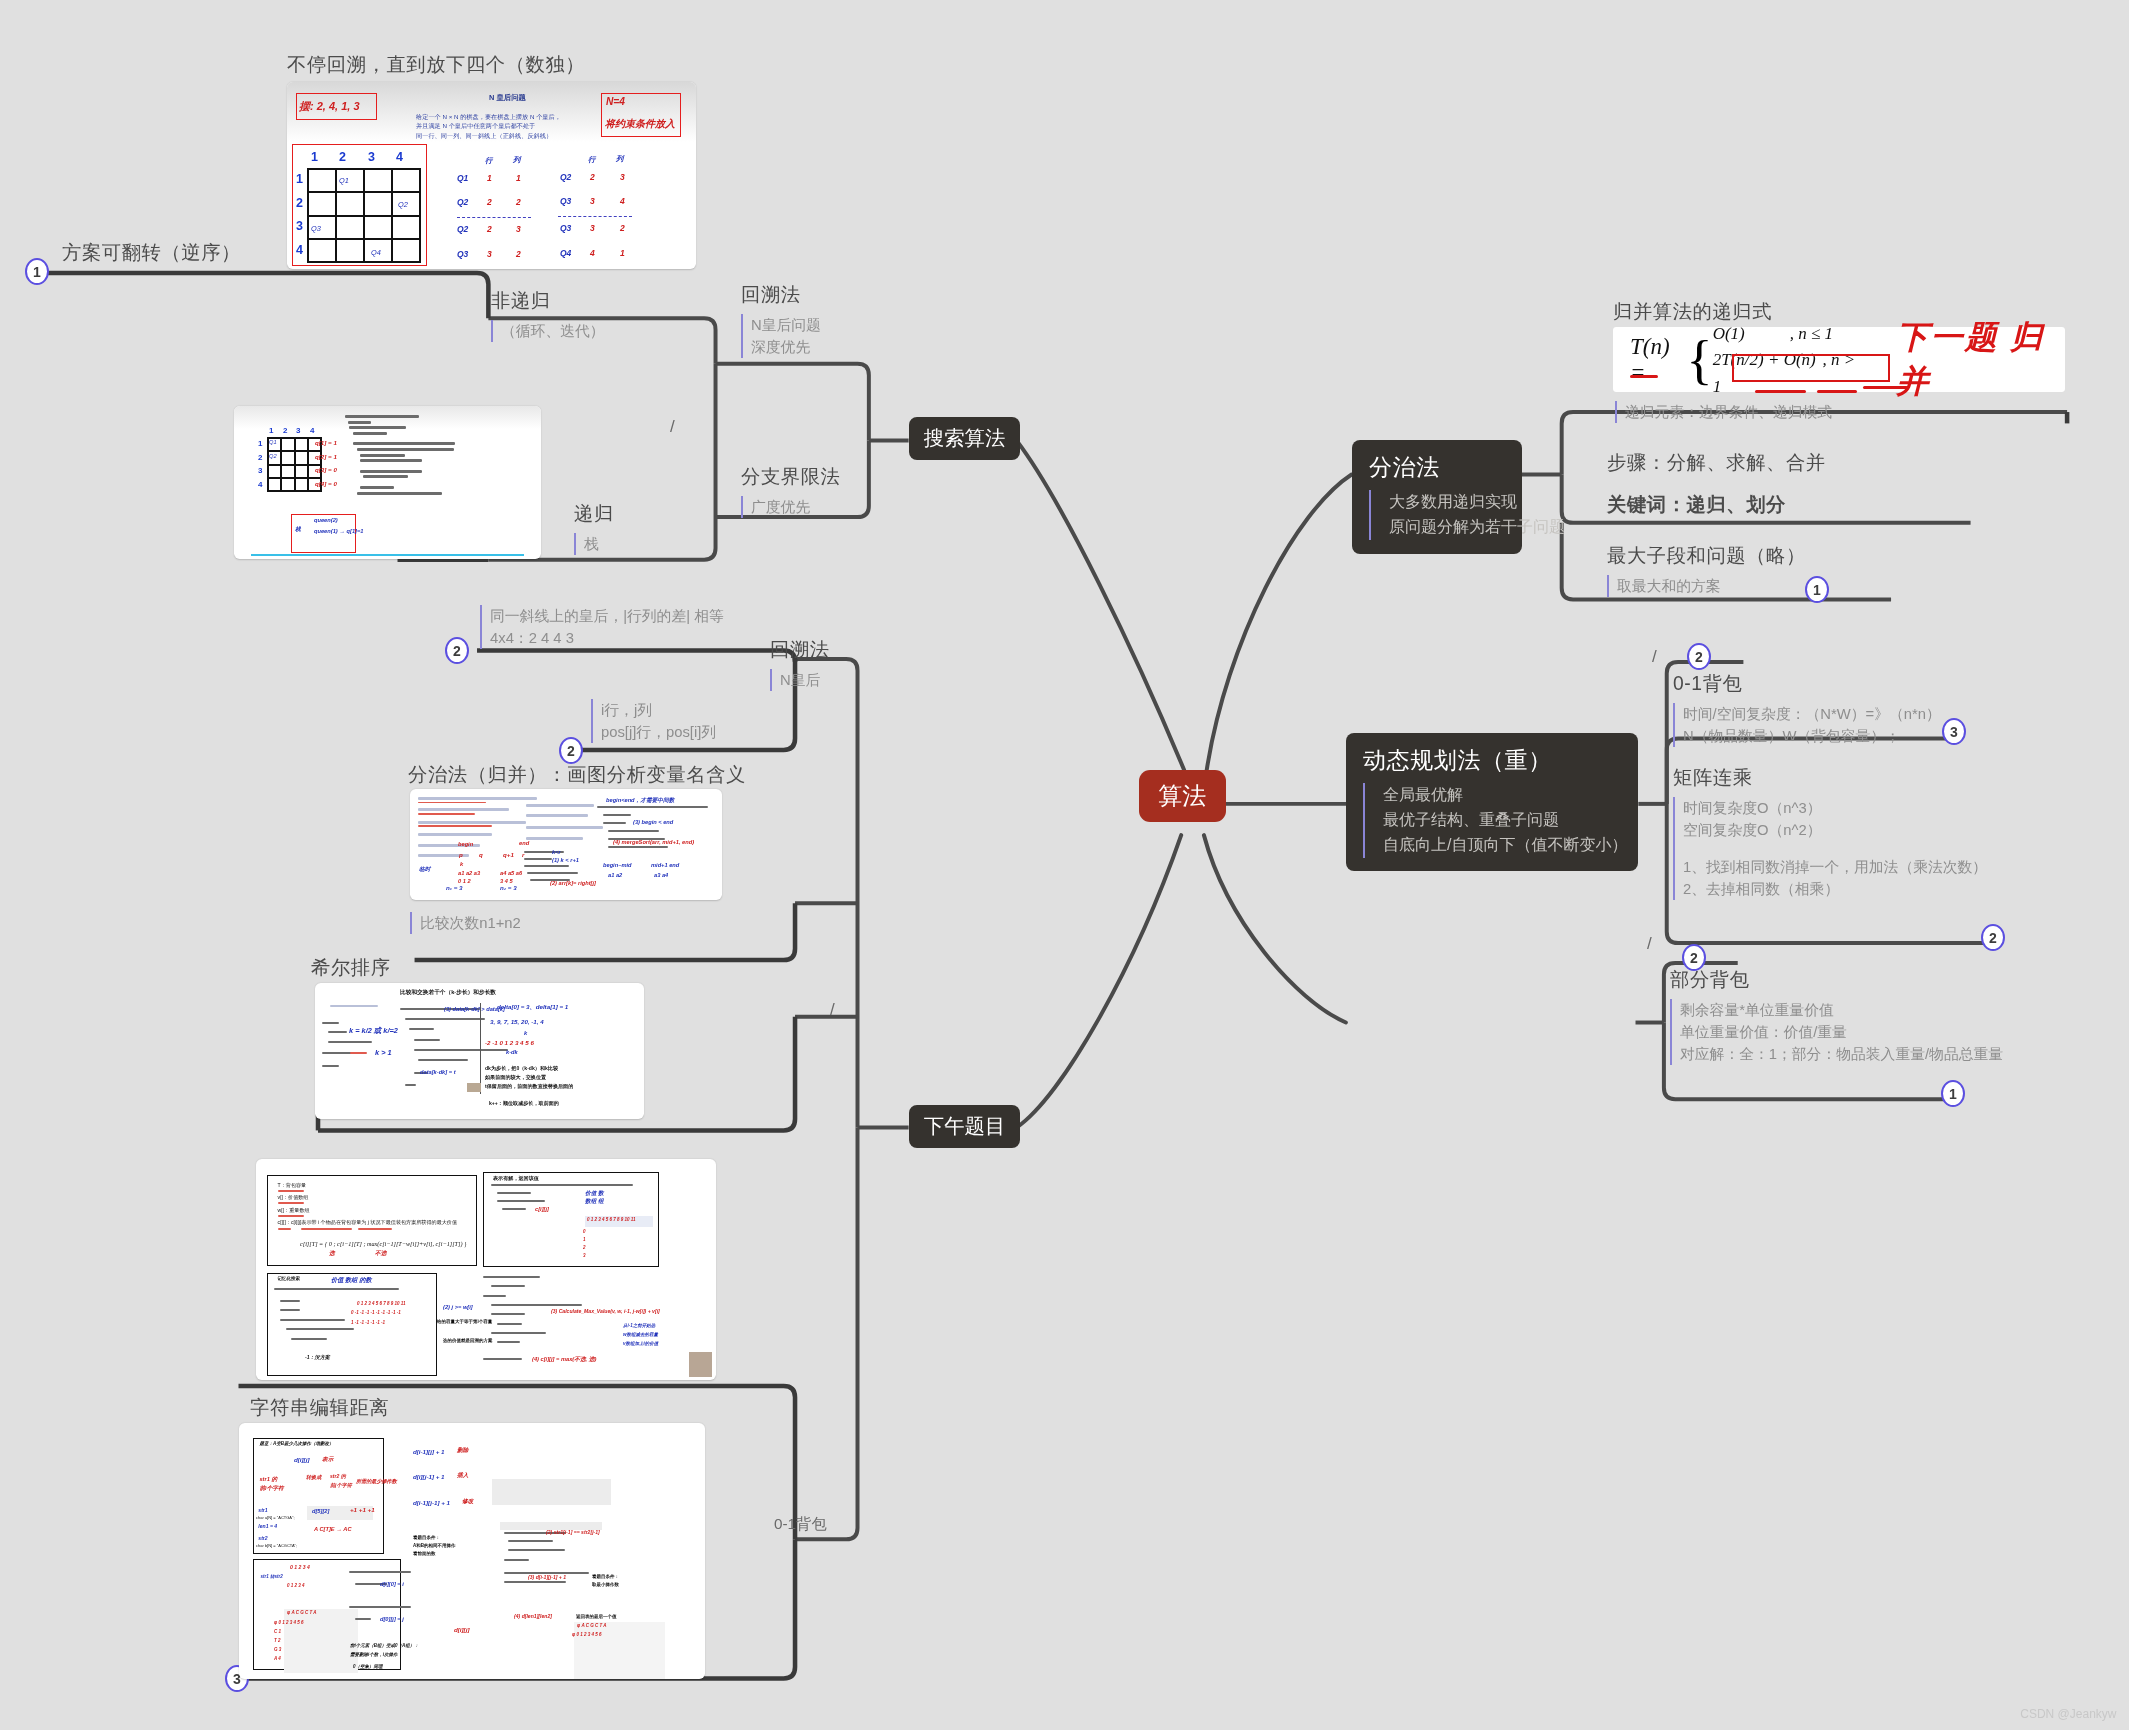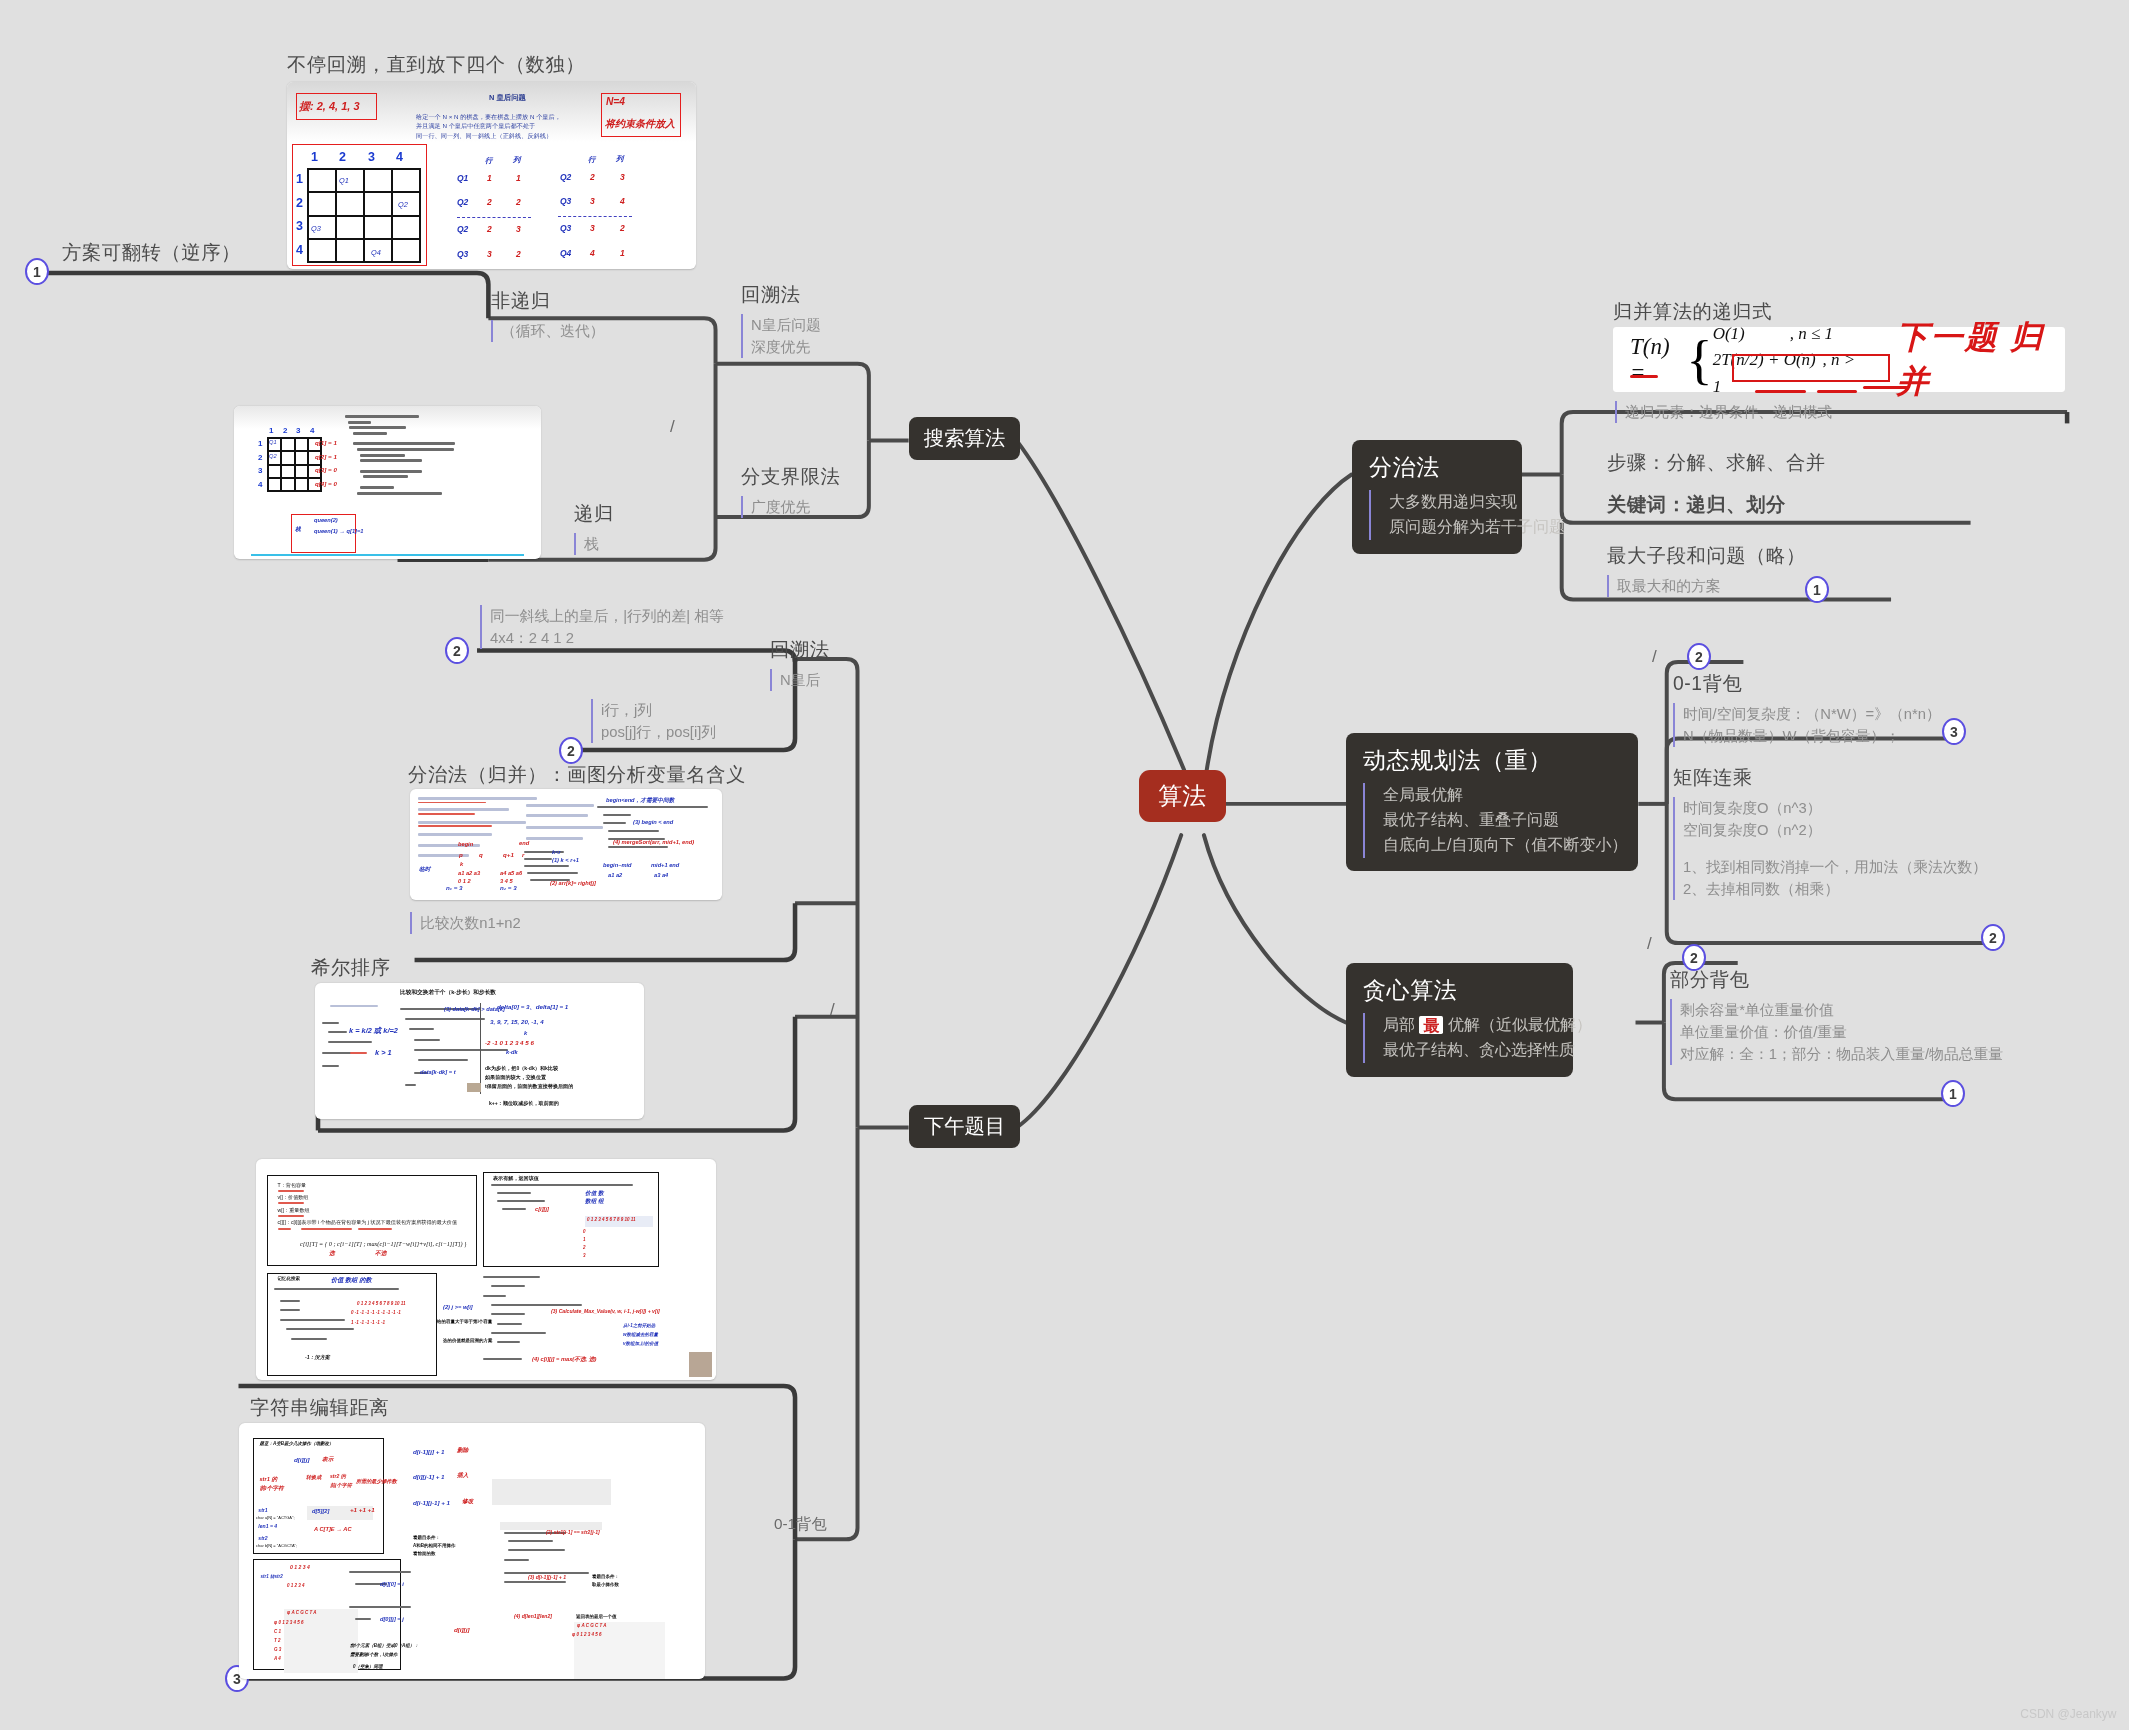--- a/index.html
+++ b/index.html
@@ -201,27 +201,20 @@
 
   <div class="node big" style="left:1346px; top:733px; width:292px;">
     <div class="ntitle">动态规划法（重）</div>
     <div class="sublist">
       <div>全局最优解</div>
       <div>最优子结构、重叠子问题</div>
       <div>自底向上/自顶向下（值不断变小）</div>
     </div>
   </div>
 
-  <div class="node big" style="left:1346px; top:963px; width:227px;">
-    <div class="ntitle">贪心算法</div>
-    <div class="sublist">
-      <div><span>局部 </span><span class="hl">最</span><span> 优解（近似最优解）</span></div>
-      <div>最优子结构、贪心选择性质</div>
-    </div>
-  </div>
 
   <div class="topic" style="left:741px; top:281px;">
     <div class="t">回溯法</div>
     <div class="subs">
       <div>N皇后问题</div>
       <div>深度优先</div>
     </div>
   </div>
 
   <div class="topic" style="left:741px; top:463px;">
@@ -256,21 +249,21 @@
   <div class="topic" style="left:770px; top:636px;">
     <div class="t">回溯法</div>
     <div class="subs">
       <div>N皇后</div>
     </div>
   </div>
 
   <div class="topic only" style="left:480px; top:605px;">
     <div class="subs">
       <div>同一斜线上的皇后，|行列的差| 相等</div>
-      <div>4x4：2 4 1 2</div>
+      <div>4x4：2 4 4 3</div>
     </div>
   </div>
 
   <div class="topic only" style="left:591px; top:699px;">
     <div class="subs">
       <div>i行，j列</div>
       <div>pos[j]行，pos[i]列</div>
     </div>
   </div>
 

